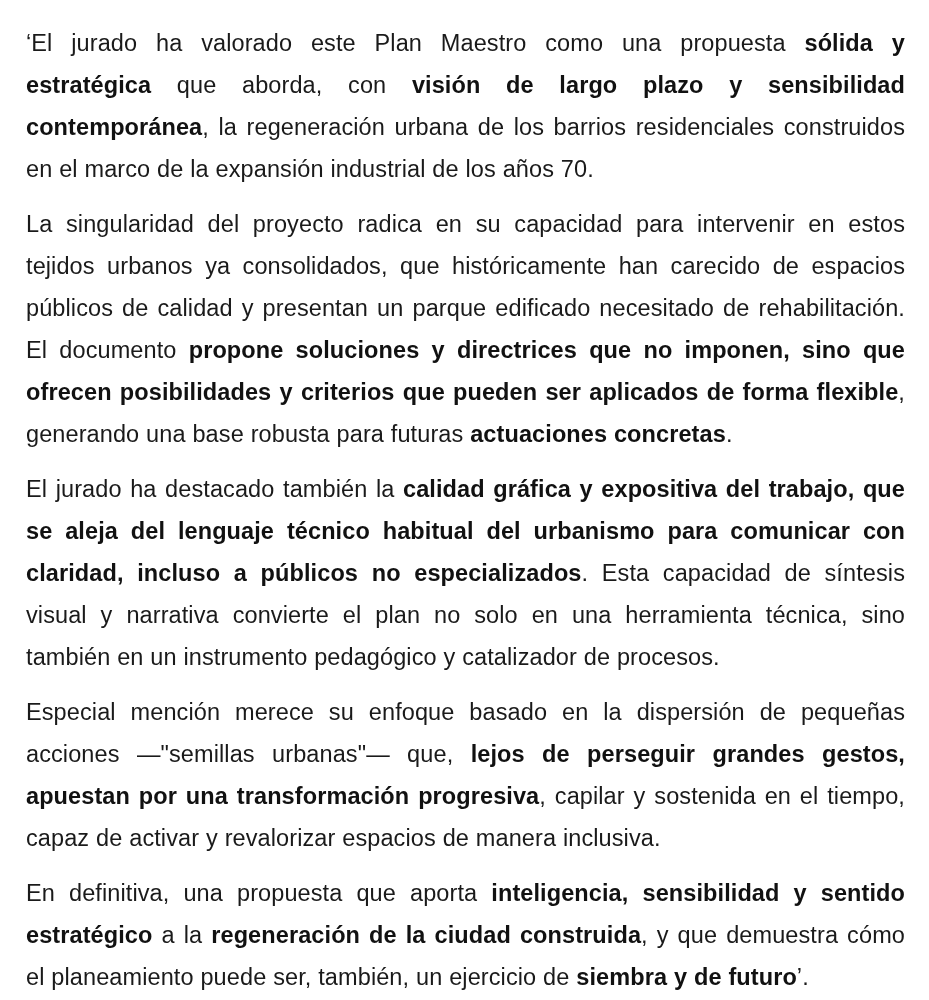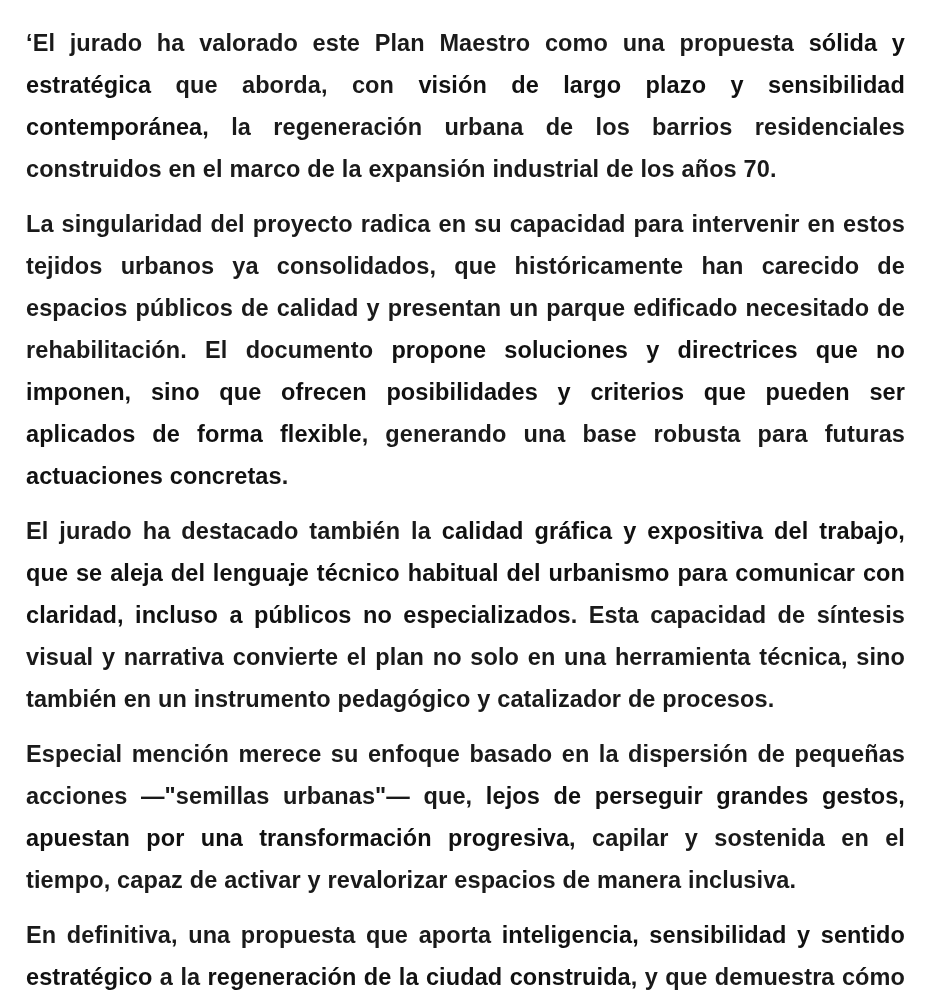--- a/index.html
+++ b/index.html
@@ -51,21 +51,21 @@
     font-weight: inherit;
   }
 
   
   .run-bold {
     font-weight: 700;
     color: #111111;
   }
 
   .run-normal {
-    font-weight: 700;
+    font-weight: 400;
   }
 </style>
 </head>
 <body>
 
 <div class="page">
   <article class="doc-body" id="doc-body">
 
   <p class="para"><span class="run run-normal">‘El jurado ha valorado este Plan Maestro como una propuesta </span><span class="run run-bold">sólida y estratégica</span><span class="run run-normal"> que aborda, con </span><span class="run run-bold">visión de largo plazo y sensibilidad contemporánea</span><span class="run run-normal">, la regeneración urbana de los barrios residenciales construidos en el marco de la expansión industrial de los años 70.</span></p>
       <p class="para"><span class="run run-normal">La singularidad del proyecto radica en su capacidad para intervenir en estos tejidos urbanos ya consolidados, que históricamente han carecido de espacios públicos de calidad y presentan un parque edificado necesitado de rehabilitación. El documento </span><span class="run run-bold">propone soluciones y directrices que no imponen, sino que ofrecen posibilidades y criterios que pueden ser aplicados de forma flexible</span><span class="run run-normal">, generando una base robusta para futuras </span><span class="run run-bold">actuaciones concretas</span><span class="run run-normal">.</span></p>

